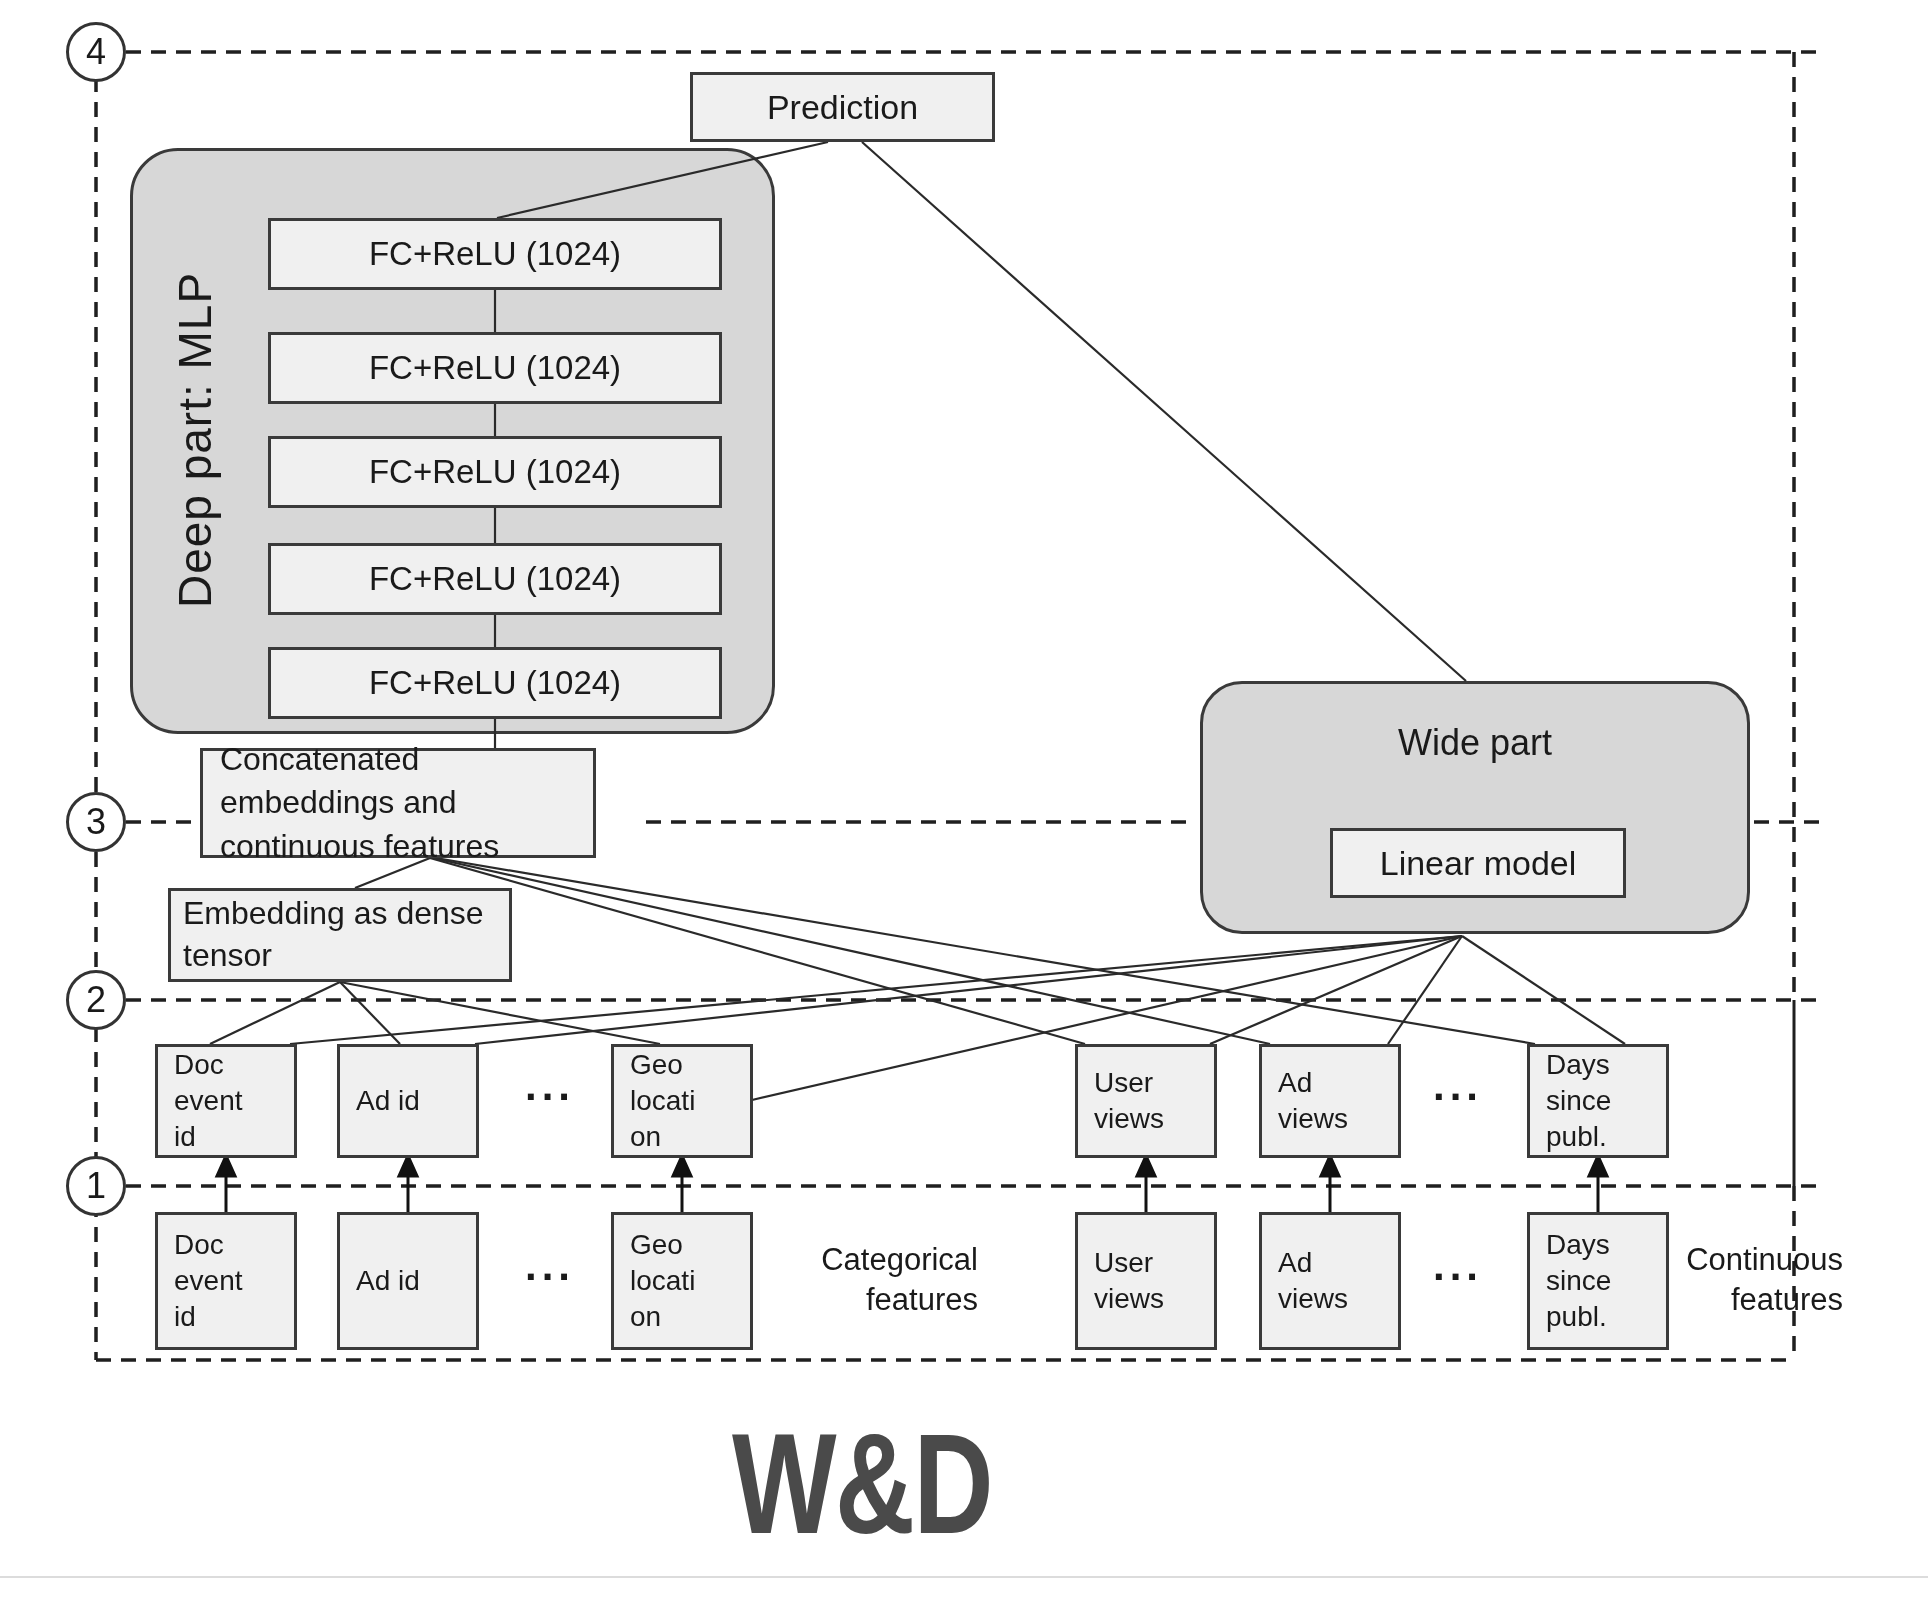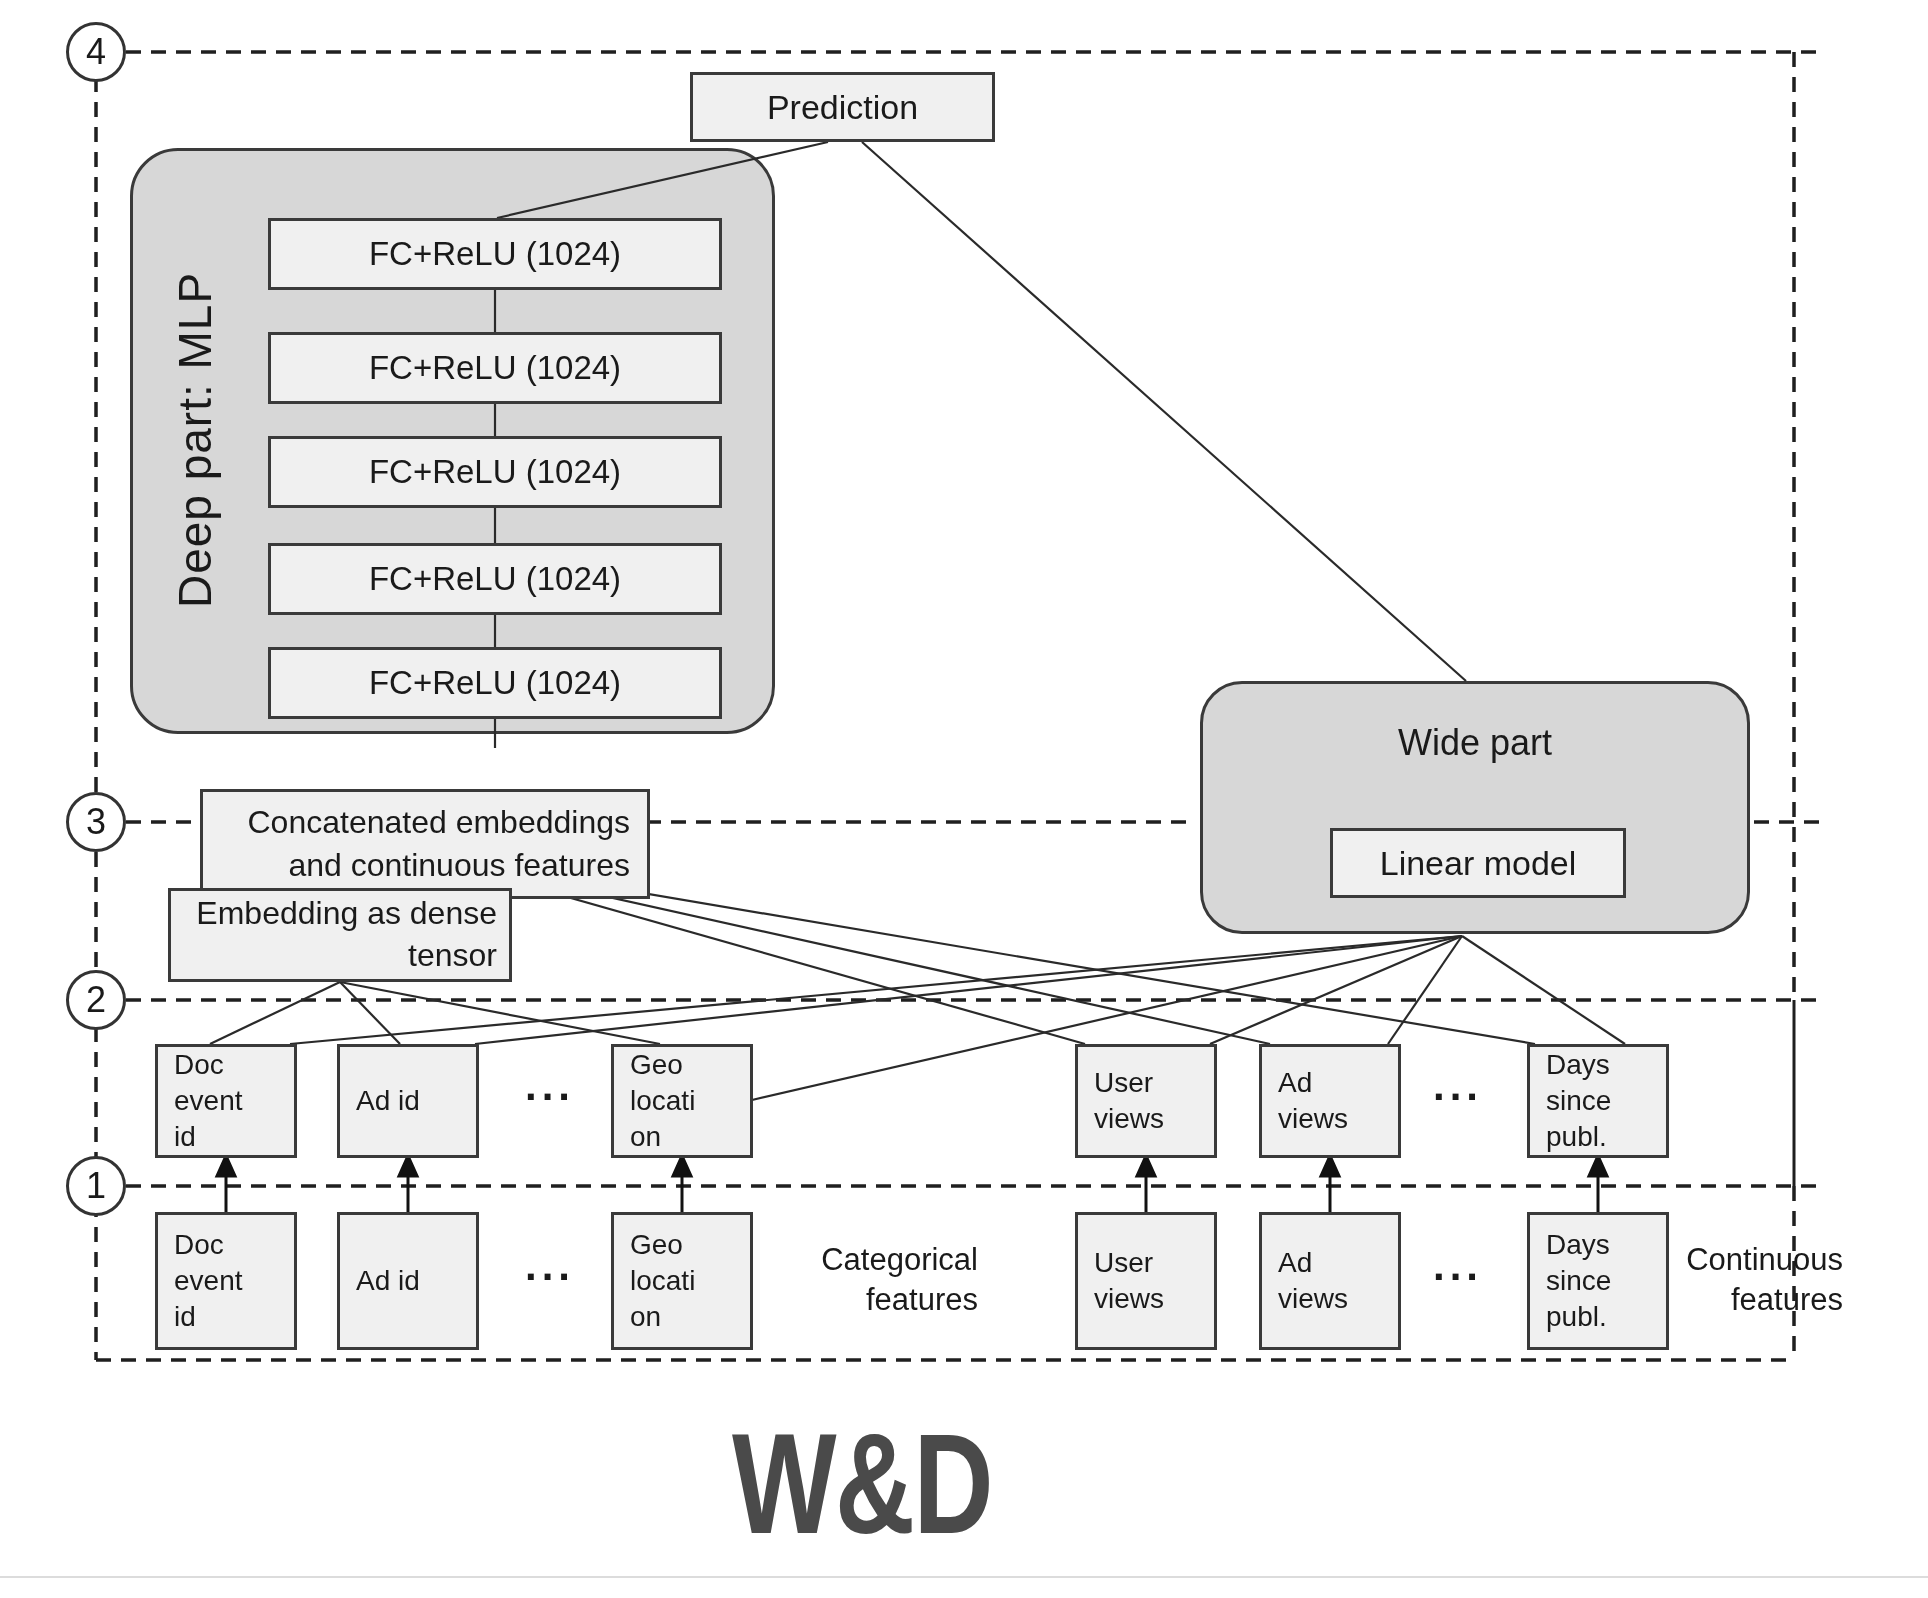--- a/index.html
+++ b/index.html
@@ -8,21 +8,21 @@
     font-family:"Liberation Sans",sans-serif;color:#1a1a1a;overflow:hidden;
   }
   svg.layer{position:absolute;left:0;top:0;z-index:1;}
   .bigbox{
     position:absolute;z-index:0;background:#d7d7d7;
     border:3px solid #3a3a3a;border-radius:48px;box-sizing:border-box;
   }
   .box{
     position:absolute;z-index:2;background:#f0f0f0;border:3px solid #3a3a3a;
     box-sizing:border-box;display:flex;align-items:center;justify-content:center;
-    text-align:right;line-height:1.25;
+    text-align:left;line-height:1.25;
   }
   .feature{
     justify-content:flex-start;text-align:left;
     padding:0 42px 0 16px;font-size:28px;line-height:1.28;
     overflow-wrap:anywhere;word-break:break-word;
   }
   .lvl{
     position:absolute;z-index:3;width:60px;height:60px;border-radius:50%;
     background:#ffffff;border:3px solid #333;box-sizing:border-box;
     display:flex;align-items:center;justify-content:center;font-size:36px;
@@ -125,21 +125,21 @@
 
   <div class="box" style="left:690px;top:72px;width:305px;height:70px;font-size:34px;">Prediction</div>
 
   <div id="deep-label">Deep part: MLP</div>
   <div class="box" style="left:268px;top:218px;width:454px;height:72px;font-size:33px;">FC+ReLU (1024)</div>
   <div class="box" style="left:268px;top:332px;width:454px;height:72px;font-size:33px;">FC+ReLU (1024)</div>
   <div class="box" style="left:268px;top:436px;width:454px;height:72px;font-size:33px;">FC+ReLU (1024)</div>
   <div class="box" style="left:268px;top:543px;width:454px;height:72px;font-size:33px;">FC+ReLU (1024)</div>
   <div class="box" style="left:268px;top:647px;width:454px;height:72px;font-size:33px;">FC+ReLU (1024)</div>
 
-  <div class="box" style="left:200px;top:748px;width:450px;height:110px;font-size:32px;padding:13px 17px;line-height:1.35;margin-top:41px;">Concatenated embeddings and continuous features</div>
+  <div class="box" style="left:200px;top:748px;width:396px;height:110px;font-size:32px;padding:13px 17px;line-height:1.35;">Concatenated embeddings and continuous features</div>
   <div class="box" style="left:168px;top:888px;width:344px;height:94px;font-size:32px;padding:16px 12px;line-height:1.3;">Embedding as dense tensor</div>
 
   <div id="wide-label">Wide part</div>
   <div class="box" style="left:1330px;top:828px;width:296px;height:70px;font-size:34px;">Linear model</div>
 
   <div class="box feature" style="left:155px;top:1044px;width:142px;height:114px;">Doc event id</div>
   <div class="box feature" style="left:337px;top:1044px;width:142px;height:114px;">Ad id</div>
   <div class="dots" style="left:505px;top:1062px;width:90px;text-align:center;">...</div>
   <div class="box feature" style="left:611px;top:1044px;width:142px;height:114px;">Geo location</div>
   <div class="box feature" style="left:1075px;top:1044px;width:142px;height:114px;">User views</div>

